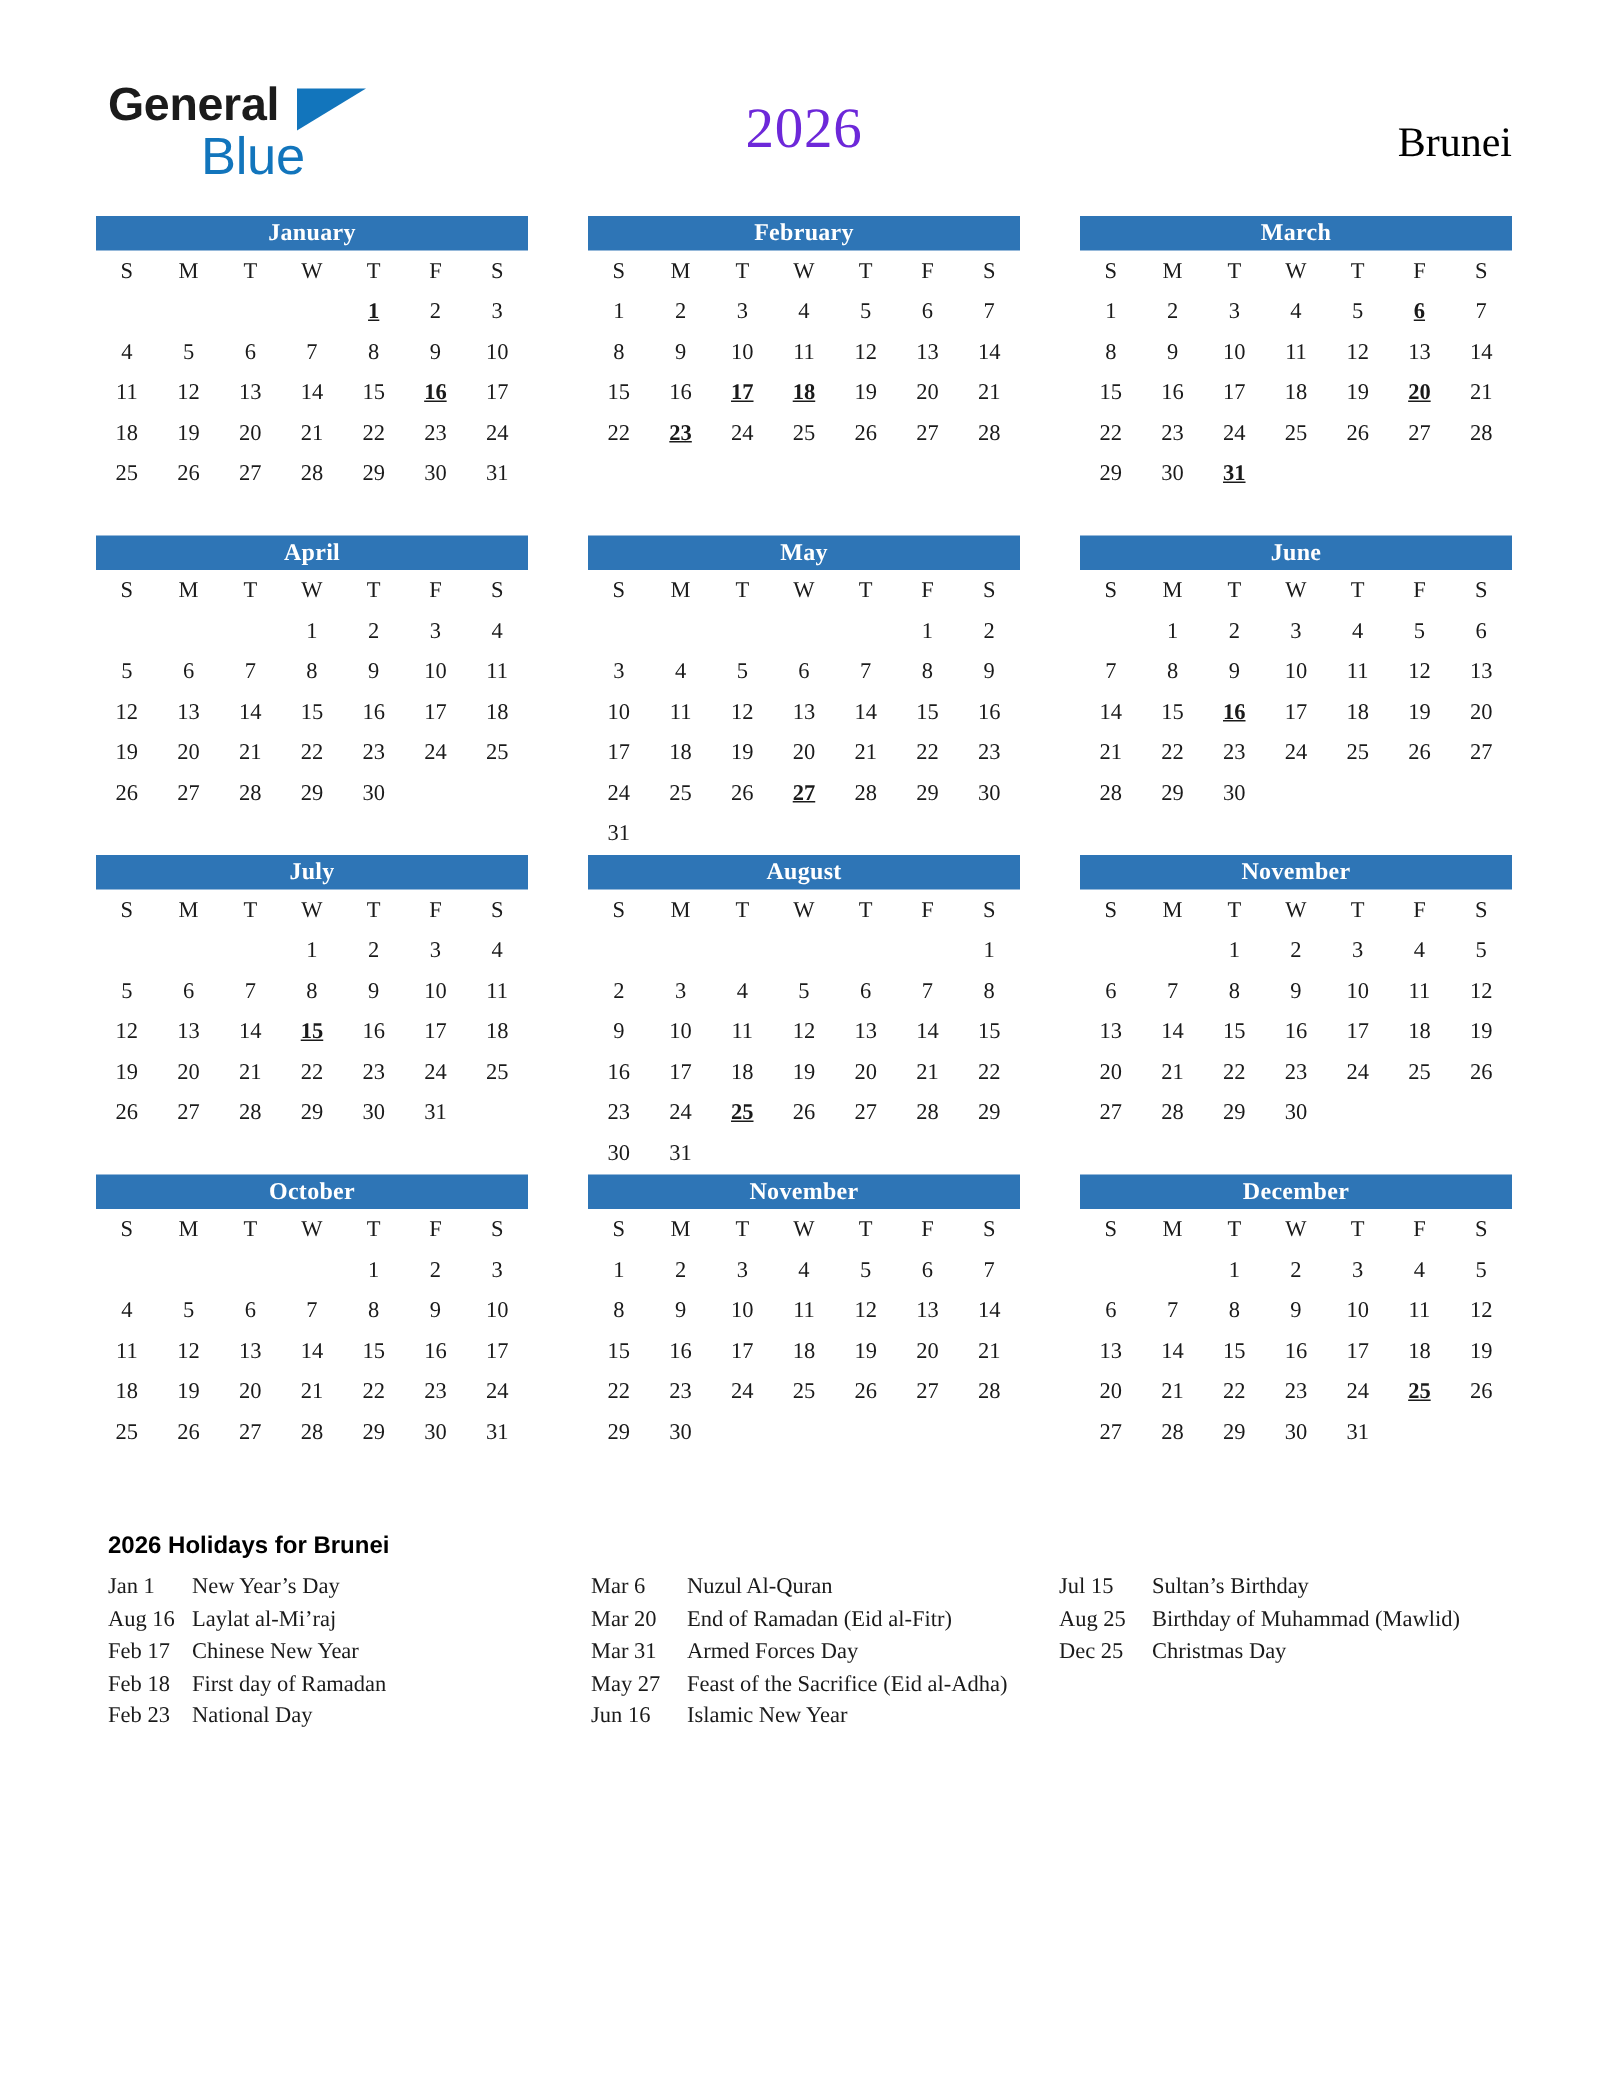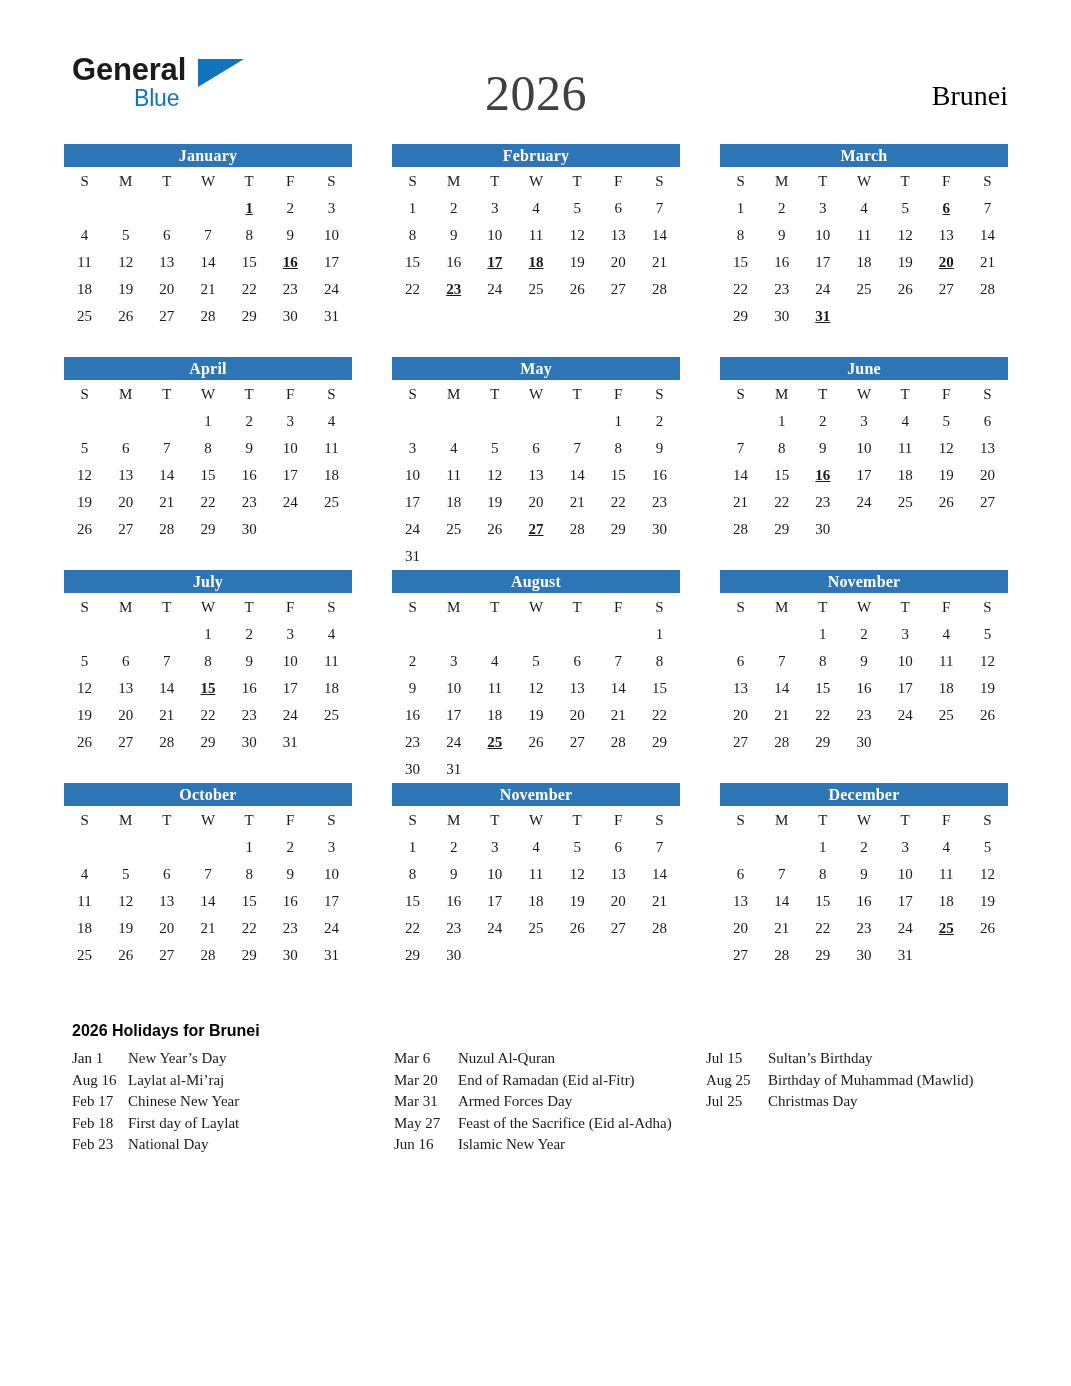--- a/index.html
+++ b/index.html
@@ -55,35 +55,35 @@
     top: 7px;
     width: 0;
     height: 0;
     border-left: 46px solid #1275bc;
     border-bottom: 28px solid transparent;
   }
   .logo-blue {
     position: absolute;
     left: 62px;
     top: 33px;
-    font-size: 23px;
+    font-size: 35px;
     color: #1275bc;
     font-weight: 400;
     letter-spacing: -0.2px;
   }
   .year-title {
     position: absolute;
     left: 0;
     top: 16px;
     width: 944px;
     text-align: center;
-    font-size: 50px;
+    font-size: 38px;
     font-weight: 400;
     letter-spacing: 0.5px;
-    color: #404040;
+    color: #6d28d9;
   }
   .country-title {
     position: absolute;
     right: 0;
     top: 32px;
     font-size: 28px;
     font-weight: 400;
     color: #000000;
   }
 
@@ -1071,31 +1071,31 @@
       </div>
     </div>
 
   <div class="holidays">
     <div class="holidays-heading">2026 Holidays for Brunei</div>
     <div class="holidays-cols">
         <div class="hol-col hol-col-0">
           <div class="hol-item"><span class="hol-date">Jan 1</span><span class="hol-name">New Year’s Day</span></div>
           <div class="hol-item"><span class="hol-date">Aug 16</span><span class="hol-name">Laylat al-Mi’raj</span></div>
           <div class="hol-item"><span class="hol-date">Feb 17</span><span class="hol-name">Chinese New Year</span></div>
-          <div class="hol-item"><span class="hol-date">Feb 18</span><span class="hol-name">First day of Laylat</span></div>
+          <div class="hol-item"><span class="hol-date">Feb 18</span><span class="hol-name">First day of Ramadan</span></div>
           <div class="hol-item"><span class="hol-date">Feb 23</span><span class="hol-name">National Day</span></div>
         </div>
         <div class="hol-col hol-col-1">
           <div class="hol-item"><span class="hol-date">Mar 6</span><span class="hol-name">Nuzul Al-Quran</span></div>
           <div class="hol-item"><span class="hol-date">Mar 20</span><span class="hol-name">End of Ramadan (Eid al-Fitr)</span></div>
           <div class="hol-item"><span class="hol-date">Mar 31</span><span class="hol-name">Armed Forces Day</span></div>
           <div class="hol-item"><span class="hol-date">May 27</span><span class="hol-name">Feast of the Sacrifice (Eid al-Adha)</span></div>
           <div class="hol-item"><span class="hol-date">Jun 16</span><span class="hol-name">Islamic New Year</span></div>
         </div>
         <div class="hol-col hol-col-2">
           <div class="hol-item"><span class="hol-date">Jul 15</span><span class="hol-name">Sultan’s Birthday</span></div>
           <div class="hol-item"><span class="hol-date">Aug 25</span><span class="hol-name">Birthday of Muhammad (Mawlid)</span></div>
-          <div class="hol-item"><span class="hol-date">Jul 25</span><span class="hol-name">Christmas Day</span></div>
+          <div class="hol-item"><span class="hol-date">Dec 25</span><span class="hol-name">Christmas Day</span></div>
         </div>
       </div>
   </div>
 
 </div>
 
 </body></html>

